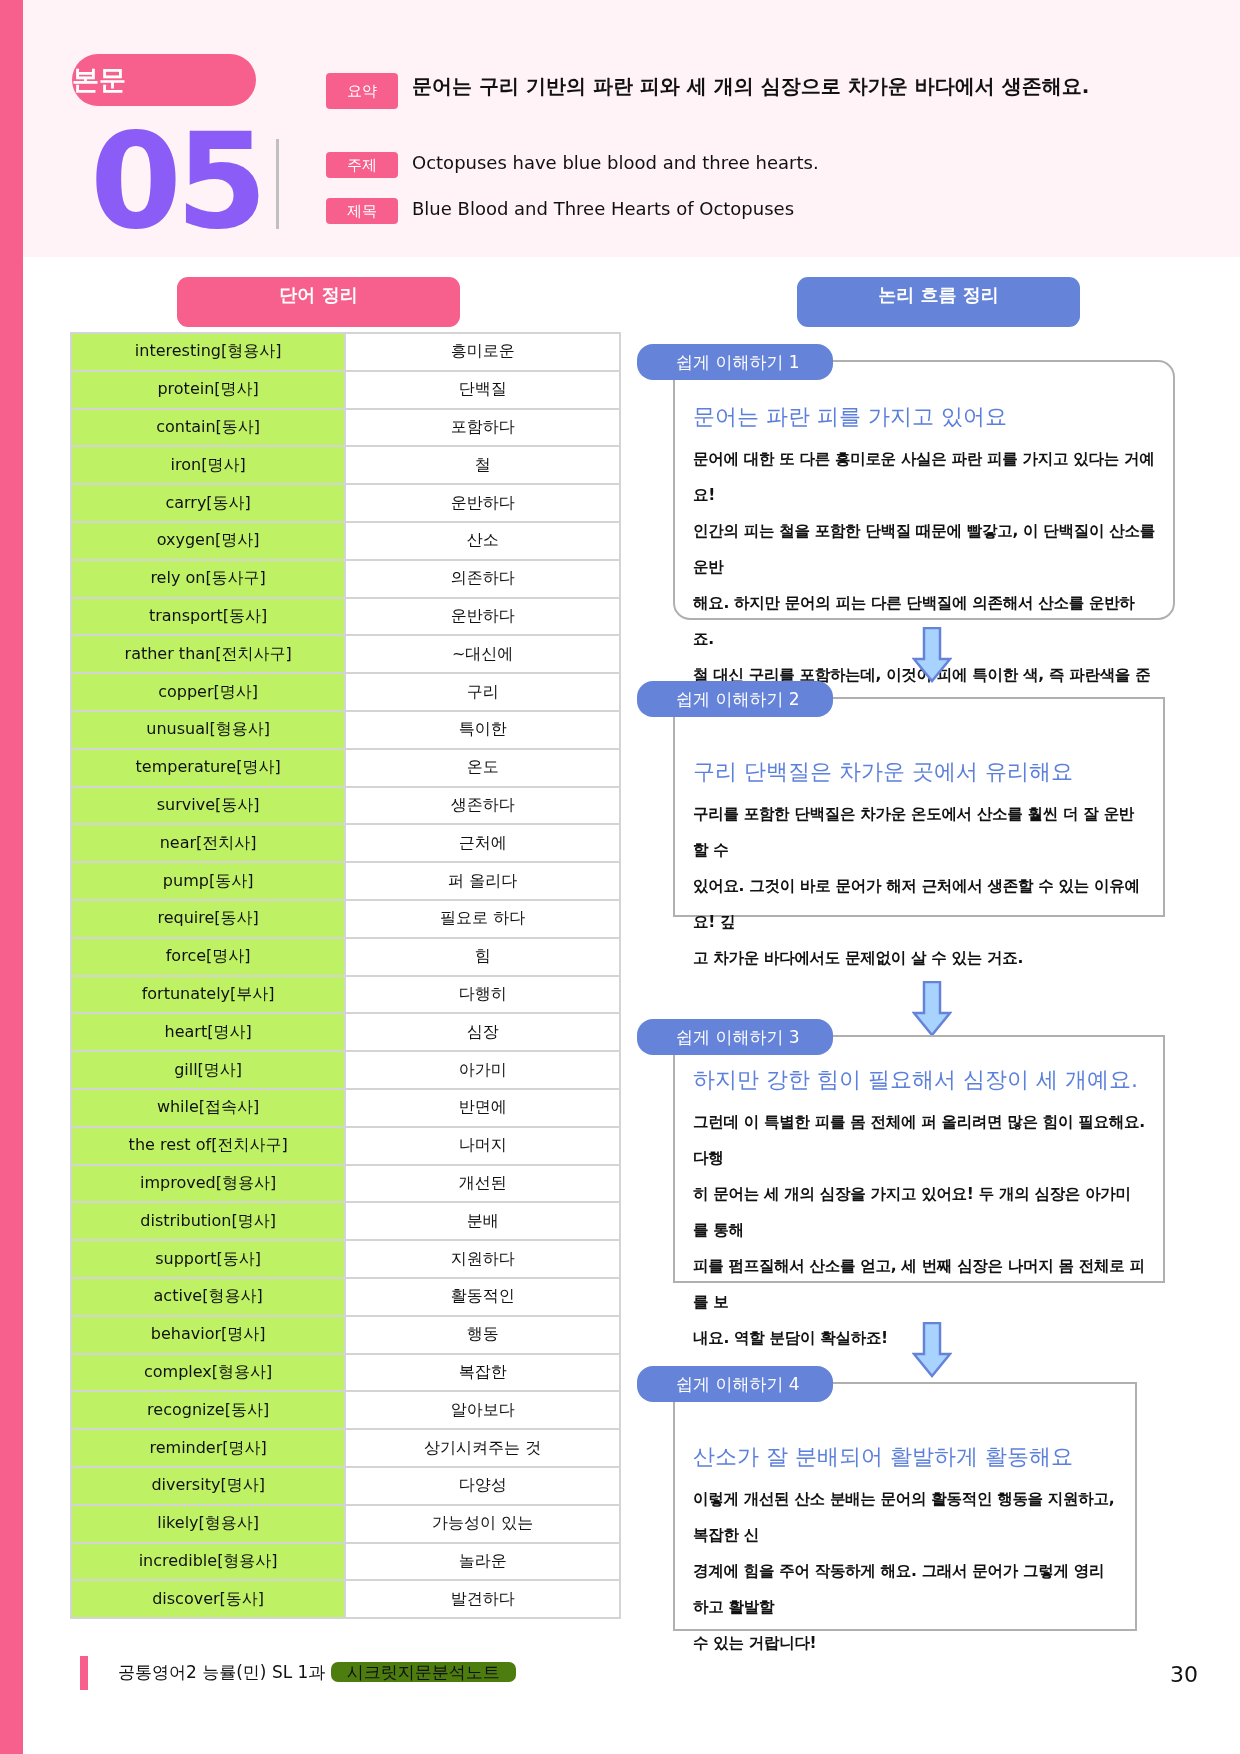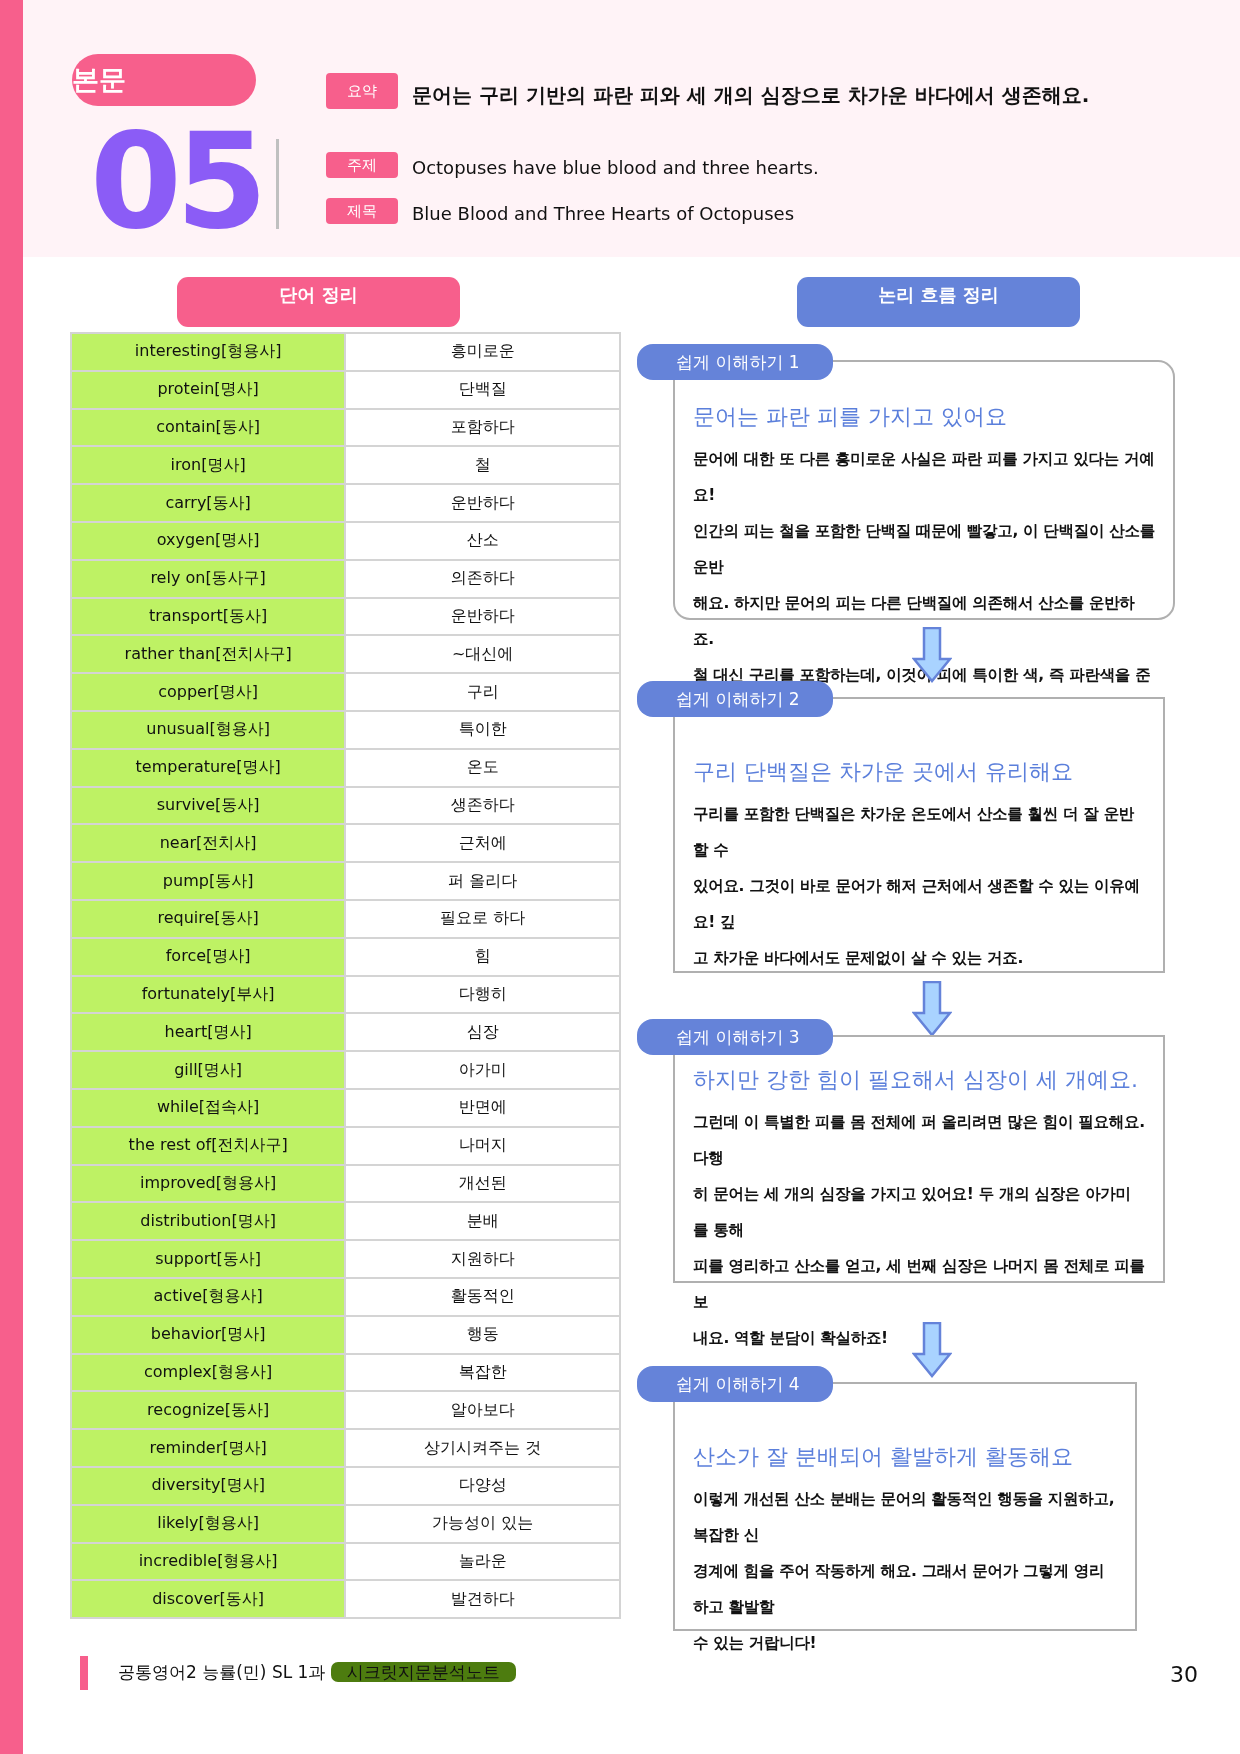--- a/index.html
+++ b/index.html
@@ -11,21 +11,21 @@
   .header-band { position: absolute; left: 23px; top: 0; width: 1217px; height: 257px; background: #fff3f7; }
 
   .section-pill { position: absolute; left: 72px; top: 54px; width: 184px; height: 52px; border-radius: 26px;
     background: #f75f8c; color: #fff; font-size: 27px; font-weight: bold; line-height: 52px; }
 
   .lesson-num { position: absolute; left: 90px; top: 115px; font-family: "DejaVu Sans", sans-serif; font-weight: bold;
     font-size: 132px; letter-spacing: -6px; color: #8b5cf6; line-height: 1; }
 
   .vdivider { position: absolute; left: 276px; top: 139px; width: 3px; height: 90px; background: #c0c0c0; }
 
-  .meta-row { position: absolute; left: 326px; display: flex; align-items: flex-end; }
+  .meta-row { position: absolute; left: 326px; display: flex; align-items: flex-start; }
   .meta-tag { width: 72px; height: 26px; border-radius: 4px; background: #f75f8c; color: #fff;
     font-size: 15px; text-align: center; line-height: 26px; margin-right: 14px; }
   .meta-tag.big { height: 36px; line-height: 36px; }
   .meta-text { font-size: 18px; color: #111; }
   .meta-text.bold { font-size: 20px; font-weight: bold; }
   .row-summary { top: 73px; }
   .row-topic { top: 152px; }
   .row-title { top: 198px; }
 
   .col-header { position: absolute; top: 277px; height: 50px; border-radius: 11px; color: #fff;
@@ -230,40 +230,40 @@
           <div>해요. 하지만 문어의 피는 다른 단백질에 의존해서 산소를 운반하죠.</div>
           <div>철 대신 구리를 포함하는데, 이것이 피에 특이한 색, 즉 파란색을 준답니다!</div>
         </div>
       </div>
     </div>
     <div class="arrow-down" style="left: 912px; top: 627px;"><svg width="40" height="56" viewBox="0 0 40 56">
         <polygon points="12,1 28,1 28,32 38,32 20,54 2,32 12,32" fill="#a9d3ff" stroke="#6583d9" stroke-width="2.5" stroke-linejoin="miter"></polygon>
       </svg></div>
     <div class="flow-card" style="left: 637px; top: 681px;">
       <div class="flow-tab">쉽게 이해하기 2</div>
-      <div class="flow-box" style="width: 492px; height: 276px; padding-top: 58px;">
+      <div class="flow-box" style="width: 492px; height: 220px; padding-top: 58px;">
         <div class="flow-heading">구리 단백질은 차가운 곳에서 유리해요</div>
         <div class="flow-body">
           <div>구리를 포함한 단백질은 차가운 온도에서 산소를 훨씬 더 잘 운반할 수</div>
           <div>있어요. 그것이 바로 문어가 해저 근처에서 생존할 수 있는 이유예요! 깊</div>
           <div>고 차가운 바다에서도 문제없이 살 수 있는 거죠.</div>
         </div>
       </div>
     </div>
     <div class="arrow-down" style="left: 912px; top: 981px;"><svg width="40" height="56" viewBox="0 0 40 56">
         <polygon points="12,1 28,1 28,32 38,32 20,54 2,32 12,32" fill="#a9d3ff" stroke="#6583d9" stroke-width="2.5" stroke-linejoin="miter"></polygon>
       </svg></div>
     <div class="flow-card" style="left: 637px; top: 1019px;">
       <div class="flow-tab">쉽게 이해하기 3</div>
       <div class="flow-box" style="width: 492px; height: 248px; padding-top: 28px;">
         <div class="flow-heading">하지만 강한 힘이 필요해서 심장이 세 개예요.</div>
         <div class="flow-body">
           <div>그런데 이 특별한 피를 몸 전체에 퍼 올리려면 많은 힘이 필요해요. 다행</div>
           <div>히 문어는 세 개의 심장을 가지고 있어요! 두 개의 심장은 아가미를 통해</div>
-          <div>피를 영리하고 산소를 얻고, 세 번째 심장은 나머지 몸 전체로 피를 보</div>
+          <div>피를 펌프질해서 산소를 얻고, 세 번째 심장은 나머지 몸 전체로 피를 보</div>
           <div>내요. 역할 분담이 확실하죠!</div>
         </div>
       </div>
     </div>
     <div class="arrow-down" style="left: 912px; top: 1322px;"><svg width="40" height="56" viewBox="0 0 40 56">
         <polygon points="12,1 28,1 28,32 38,32 20,54 2,32 12,32" fill="#a9d3ff" stroke="#6583d9" stroke-width="2.5" stroke-linejoin="miter"></polygon>
       </svg></div>
     <div class="flow-card" style="left: 637px; top: 1366px;">
       <div class="flow-tab">쉽게 이해하기 4</div>
       <div class="flow-box" style="width: 464px; height: 249px; padding-top: 58px;">

